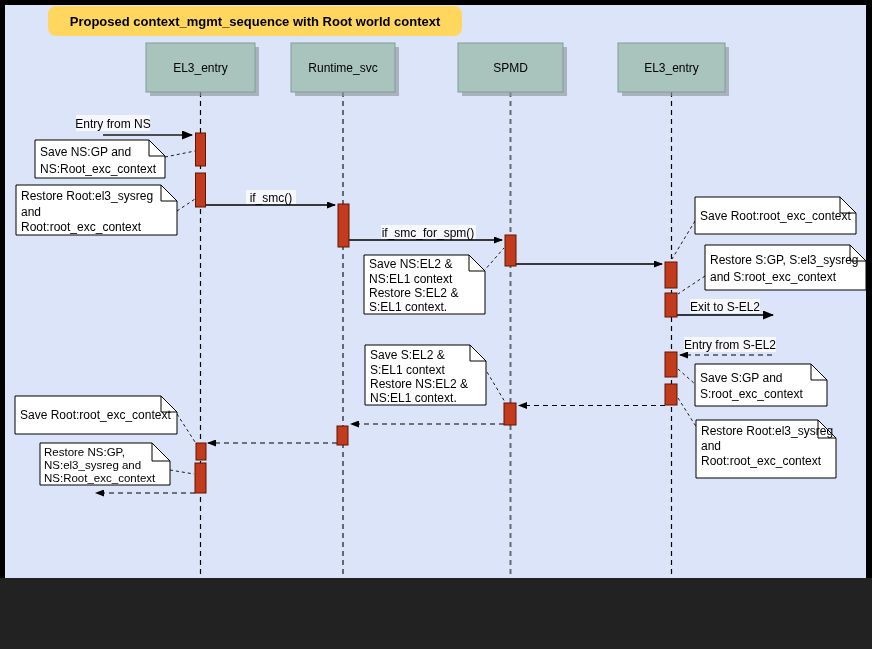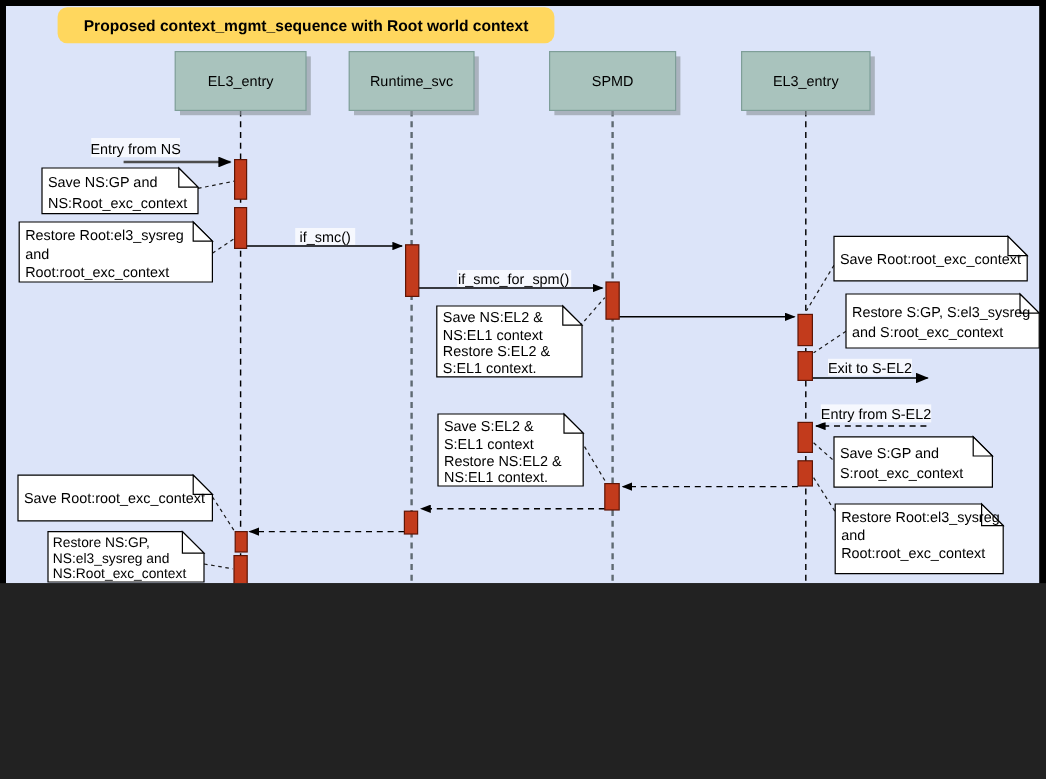--- a/index.html
+++ b/index.html
@@ -1,16 +1,16 @@
 <!DOCTYPE html>
 <html><head>
 <meta charset="utf-8">
 <style>
   html,body{margin:0;padding:0;background:#222;}
-  .stage{position:relative;width:872px;height:486px;background:#000;overflow:hidden;
+  .stage{position:relative;width:872px;height:578px;background:#000;overflow:hidden;
          font-family:"Liberation Sans", sans-serif;}
   svg text{font-family:"Liberation Sans", sans-serif;fill:#000;}
   .title-text{font-size:13px;font-weight:bold;}
   .actor-text{font-size:12px;}
   .msg-text{font-size:12px;}
   .note-text{font-size:12px;}
   .note-text-sm{font-size:11.5px;}
 </style>
 </head>
 <body>

